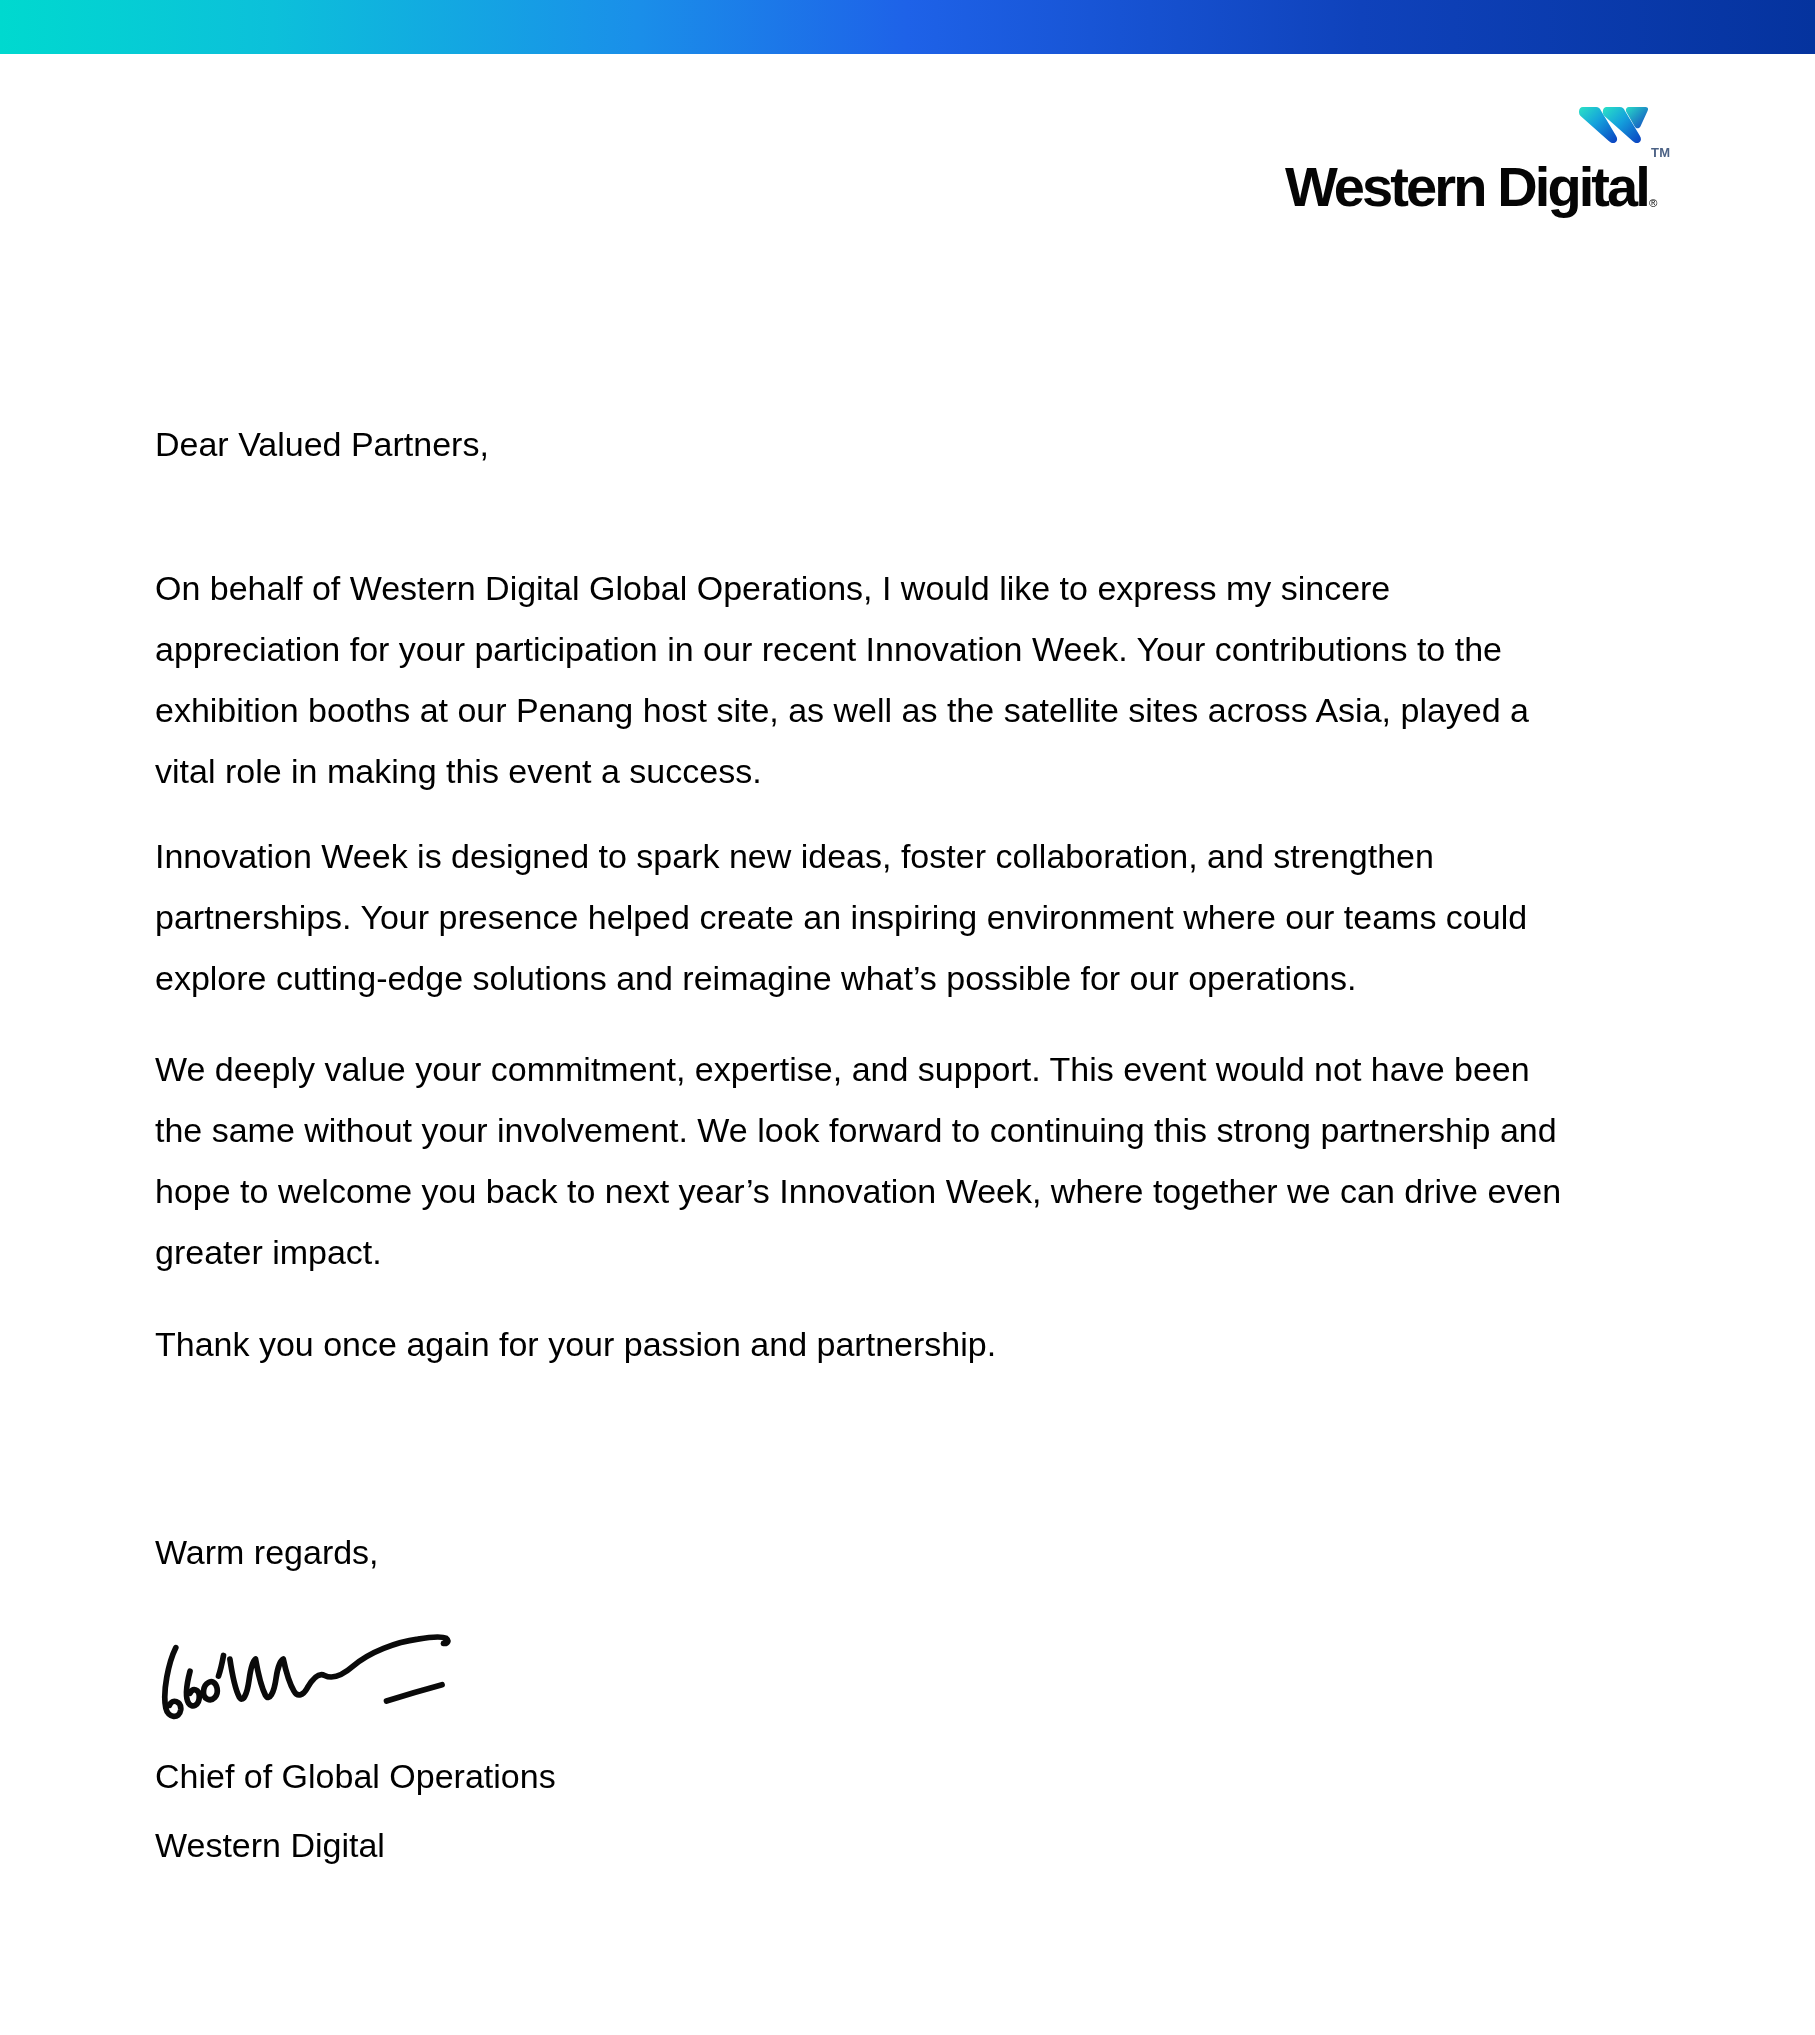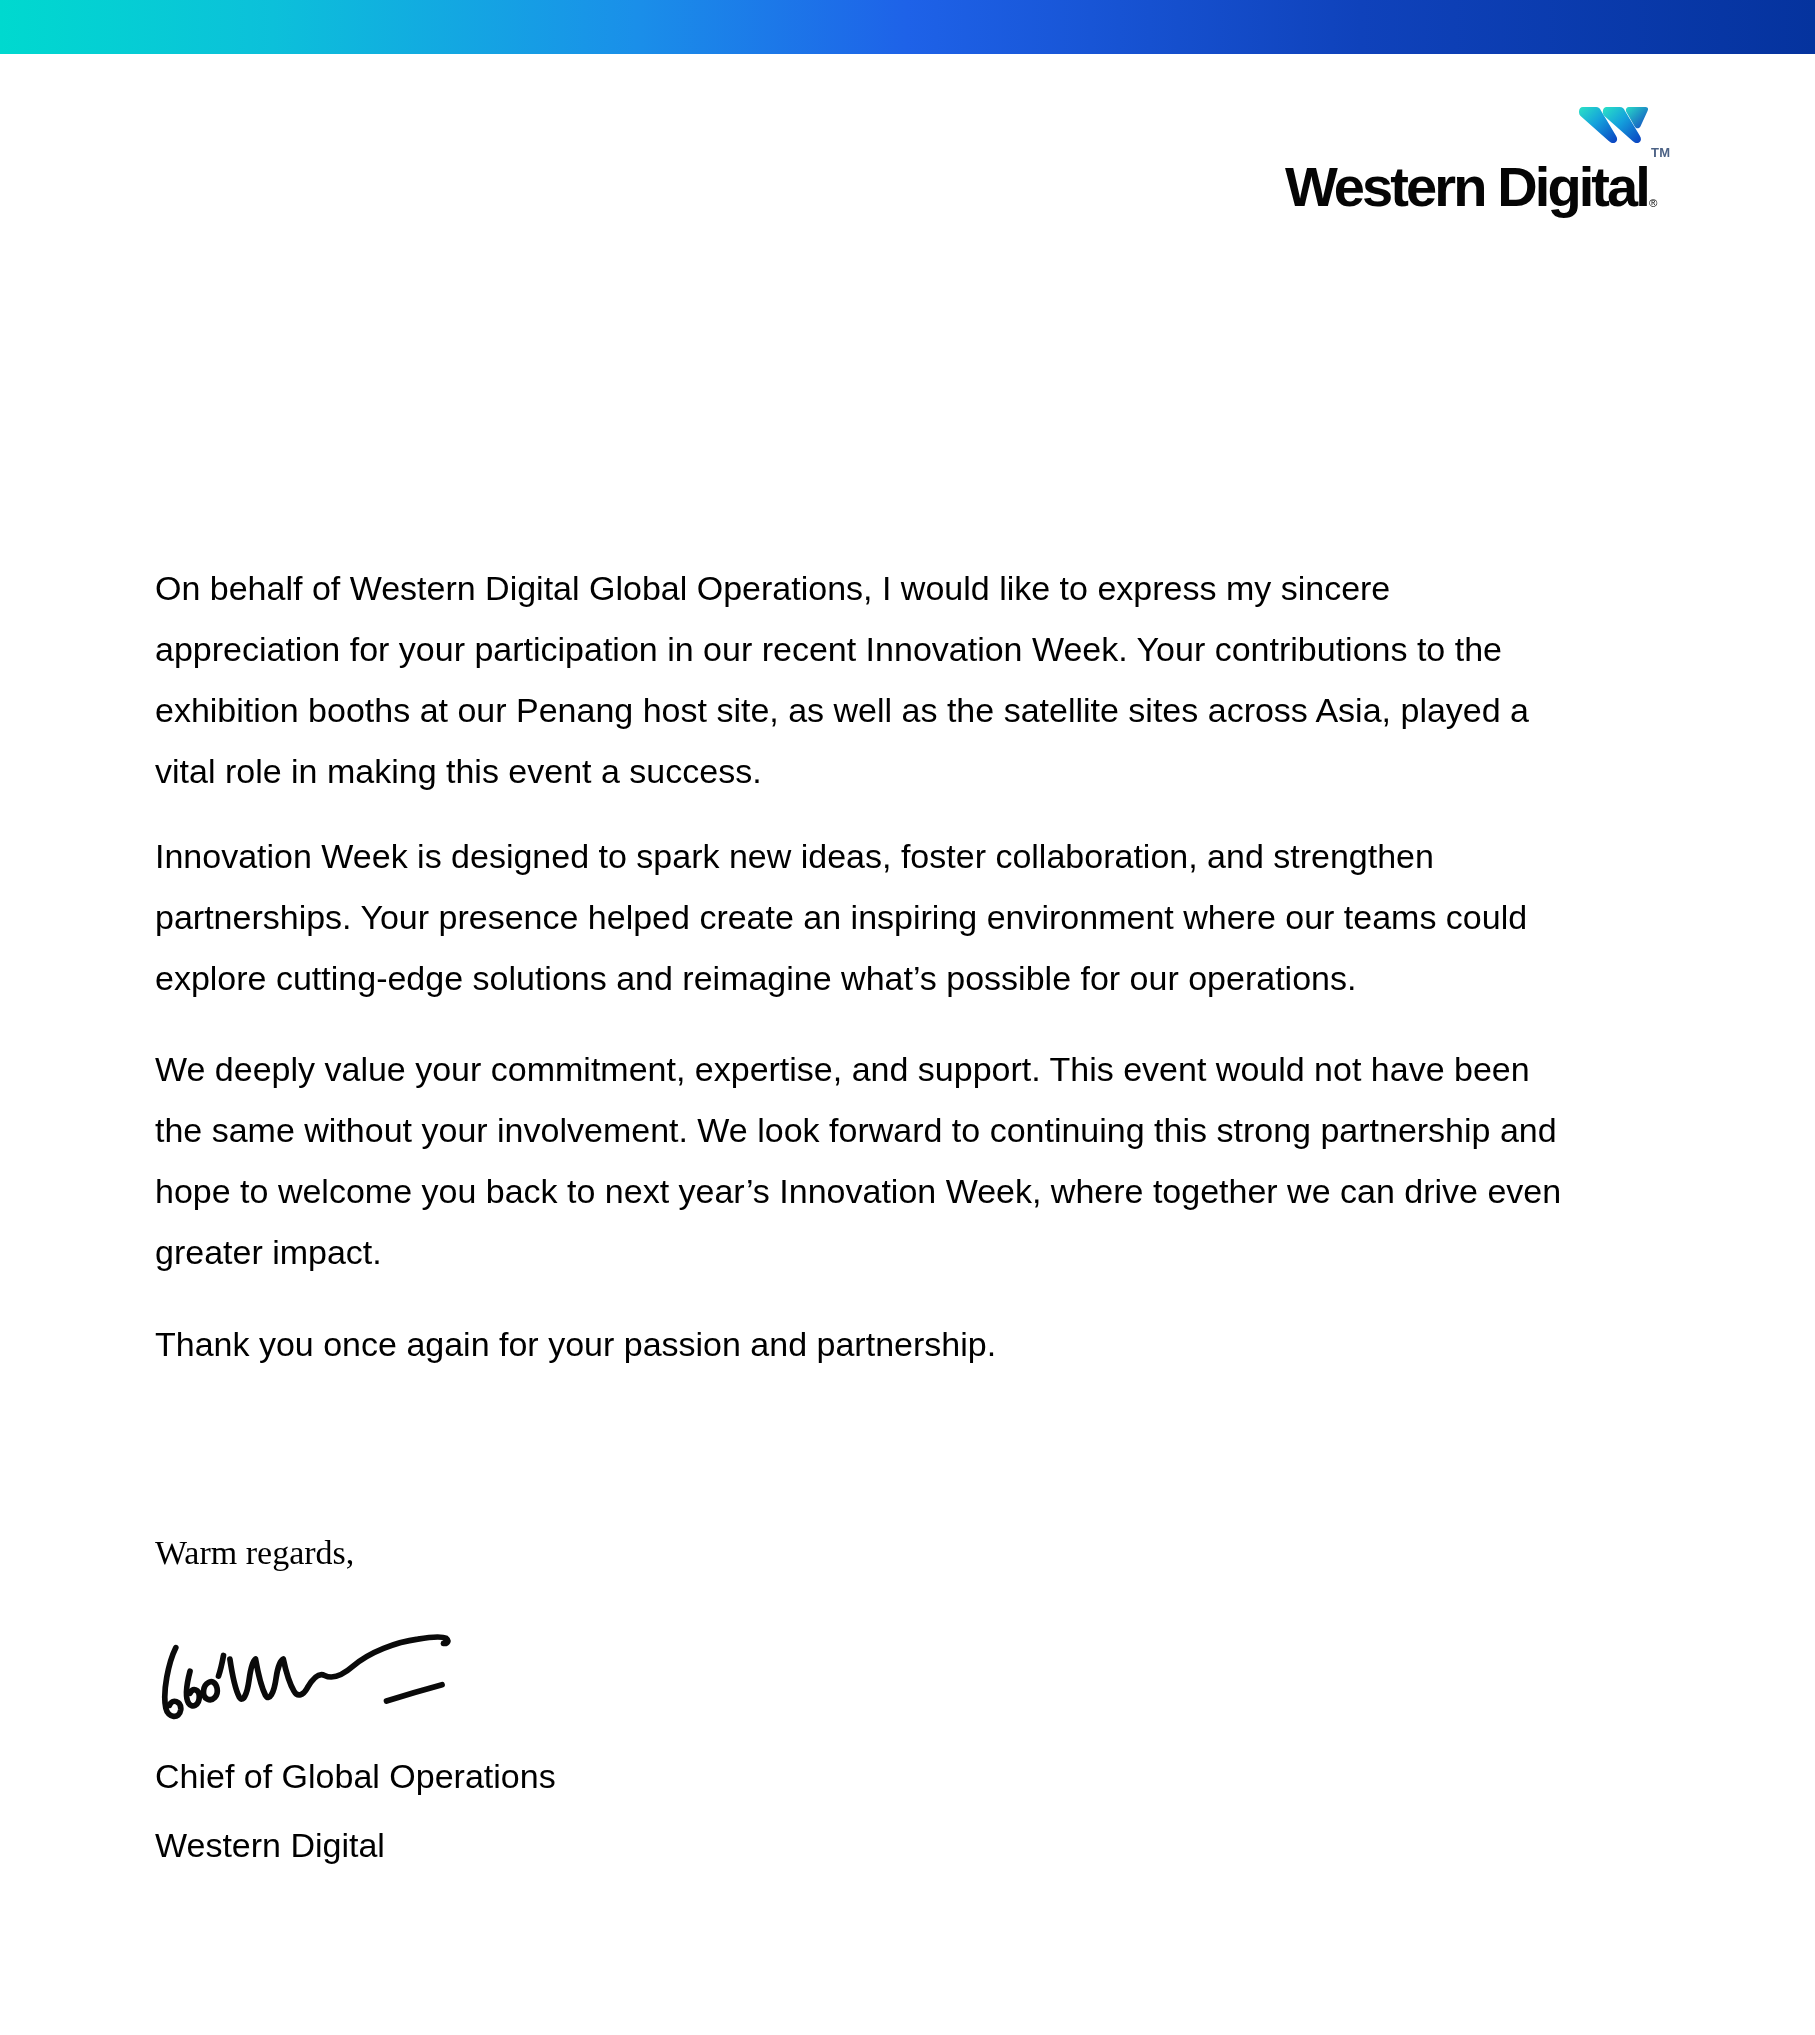--- a/index.html
+++ b/index.html
@@ -33,21 +33,21 @@
   .letter { position:absolute; left:0; top:0; width:1815px; height:2035px; }
   .line-block {
     position:absolute; left:155px; width:1493px;
     font-size:34px; line-height:61px; white-space:pre-line;
   }
   .salutation { top:414px; }
   .para-1 { top:558px; }
   .para-2 { top:826px; }
   .para-3 { top:1039px; }
   .para-4 { top:1314px; }
-  .closing { top:1522px;font-family:Liberation Serif, serif; }
+  .closing { top:1522px; }
   .signature-svg { position:absolute; left:161px; top:1632px; width:293px; height:89px; }
   .signer {
     position:absolute; left:155px; top:1742px; width:1493px;
     font-size:34px; line-height:69px;
   }
   .signer div { white-space:nowrap; }
 </style>
 </head>
 <body>
 
@@ -72,20 +72,21 @@
       <path d="M39,0 L57.5,0 C61,0 63,1.8 64.3,4.8 L85.5,40.5 C88,44.5 87.5,48 84.5,49.8 C81.5,51.6 78,50.5 75.3,47.8 L36.5,13.5 C34.3,11.5 33.5,9 33.5,6.5 C33.5,2.5 35.7,0 39,0 Z" fill="url(#ribbonGrad)"></path>
       <path d="M70,0 L93.5,0 C96.8,0 98,2.8 96.2,5.8 L86.5,27 C84.5,31 80.5,31 78.3,27.3 L66.8,7.5 C64.8,4 66.3,0 70,0 Z" fill="url(#triGrad)"></path>
     </svg>
     <span class="brand-tm">TM</span>
     <span class="brand-wordmark">Western Digital</span>
     <span class="brand-reg">®</span>
   </div>
 
   <div class="letter">
 
+    <div class="line-block salutation">Dear Valued Partners,</div>
 
     <div class="line-block para-1">On behalf of Western Digital Global Operations, I would like to express my sincere
 appreciation for your participation in our recent Innovation Week. Your contributions to the
 exhibition booths at our Penang host site, as well as the satellite sites across Asia, played a
 vital role in making this event a success.</div>
     <div class="line-block para-3">We deeply value your commitment, expertise, and support. This event would not have been
 the same without your involvement. We look forward to continuing this strong partnership and
 hope to welcome you back to next year’s Innovation Week, where together we can drive even
 greater impact.</div>
     <div class="line-block para-2">Innovation Week is designed to spark new ideas, foster collaboration, and strengthen

